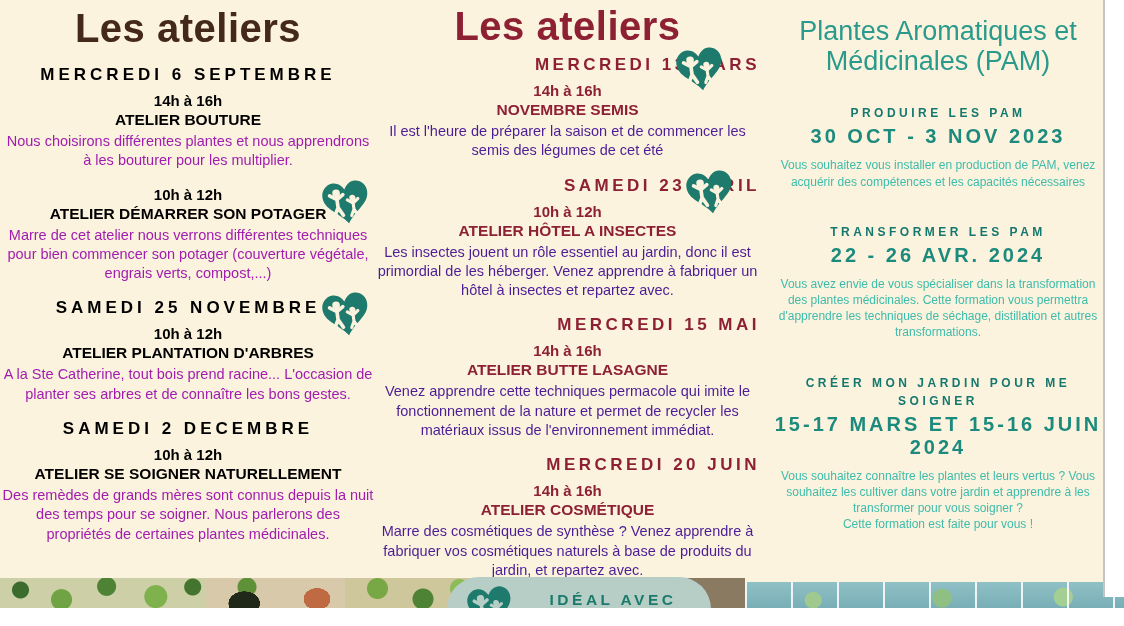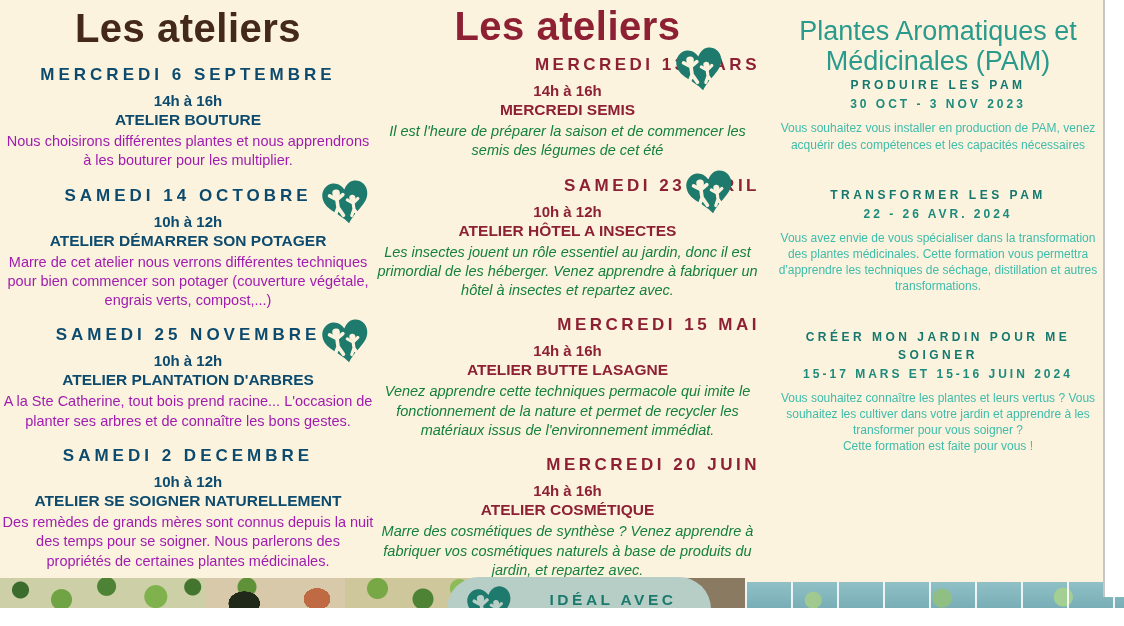--- a/index.html
+++ b/index.html
@@ -18,29 +18,29 @@
   .big-title { font-size: 40px; font-weight: 700; letter-spacing: .5px; margin-bottom: 14px; }
   .col-left  .big-title { color:#44291a; }
   .col-mid   .big-title { color:#8e2033; margin-bottom: 6px; }
 
   .entry { position: relative; margin-bottom: 15px; }
   .date  { font-size: 17px; font-weight: 700; letter-spacing: 4px; margin-bottom: 7px; }
   .time  { font-size: 15px; font-weight: 700; margin-bottom: 2px; }
   .wname { font-size: 15.5px; font-weight: 700; margin-bottom: 3px; }
   .desc  { font-size: 14.5px; line-height: 1.33; }
 
-  .col-left .date, .col-left .time, .col-left .wname { color:#0c4a6e; }
+  .col-left .date, .col-left .time, .col-left .wname { color:#000000; }
   .col-left .desc { color:#a21caf; }
   .col-mid .date { letter-spacing: 3.5px; text-align: right; }
   .col-mid .date, .col-mid .time, .col-mid .wname { color:#8e2033; }
-  .col-mid .desc { color:#15803d;font-style:italic; }
-
-  .title-r { font-size: 27px; font-weight: 400; color:#2a9a8c; line-height: 1.12; }
+  .col-mid .desc { color:#4c1d95; }
+
+  .title-r { font-size: 27px; font-weight: 400; color:#2a9a8c; line-height: 1.12; margin-bottom: 28px; }
   .phead  { font-size: 12px; font-weight: 700; letter-spacing: 3.5px; color:#15786e; line-height: 1.5; margin-bottom: 3px; }
-  .pdates { font-size: 12px;  font-weight: 700; letter-spacing: 3px;  color:#1c8a7c; margin-bottom: 9px; }
+  .pdates { font-size: 20px;  font-weight: 700; letter-spacing: 3px;  color:#1c8a7c; margin-bottom: 9px; }
   .pdesc  { font-size: 12px; color:#3ebcab; line-height: 1.35; margin-bottom: 33px; }
   .pdesc .note { display:block; }
 
   
   .logo { position: absolute; width: 48px; height: 46px; }
   .logo svg { width: 100%; height: 100%; transform: rotate(-8deg); }
   .logo .heart { fill: #1e7a6c; }
   .logo .fig-f { fill: #fbf3de; }
   .logo .fig-s { stroke: #fbf3de; fill: none; stroke-linecap: round; }
   .badge .logo .fig-f { fill: #b6cec5; }
@@ -108,21 +108,20 @@
     <h1 class="big-title">Les ateliers</h1>
 
     <article class="entry">
       <h2 class="date">MERCREDI 6 SEPTEMBRE</h2>
       <div class="time">14h à 16h</div>
       <div class="wname">ATELIER BOUTURE</div>
       <p class="desc">Nous choisirons différentes plantes et nous apprendrons à les bouturer pour les multiplier.</p>
     </article>
 
     <article class="entry">
-      <h2 class="date">SAMEDI 14 OCTOBRE</h2>
       <div class="time">10h à 12h</div>
       <div class="wname">ATELIER DÉMARRER SON POTAGER</div>
       <p class="desc">Marre de cet atelier nous verrons différentes techniques pour bien commencer son potager (couverture végétale, engrais verts, compost,...)</p>
       <span class="logo logo-l1">
         <svg viewBox="0 0 34 32">
             <path class="heart" d="M24.8,1C21.4,1,18.6,3.6,17.2,6.4C15.9,3.6,13,1,9.6,1C4.9,1,1,4.9,1,9.6c0,9.2,9.6,11.7,16.2,20.9c6.2-9.2,15.8-11.9,15.8-20.9C33,4.9,29.5,1,24.8,1z"></path>
             <circle class="fig-f" cx="11" cy="8.2" r="2.7"></circle>
             <path class="fig-s" stroke-width="2.6" d="M11,11.2L11,18.5M11,12.8L6.2,9.4M11,12.8L15.6,9.8M11,18.5L7.8,24.3M11,18.5L14,24.3"></path>
             <circle class="fig-f" cx="22" cy="13" r="2.2"></circle>
             <path class="fig-s" stroke-width="2.2" d="M22,15.6L22,21M22,16.8L18.2,14M22,16.8L25.8,14M22,21L19.8,25.4M22,21L24.2,25.4"></path>
@@ -153,21 +152,21 @@
       <p class="desc">Des remèdes de grands mères sont connus depuis la nuit des temps pour se soigner. Nous parlerons des propriétés de certaines plantes médicinales.</p>
     </article>
   </section>
 
   <section class="col col-mid">
     <h1 class="big-title">Les ateliers</h1>
 
     <article class="entry">
       <h2 class="date">MERCREDI 13 MARS</h2>
       <div class="time">14h à 16h</div>
-      <div class="wname">MERCREDI SEMIS</div>
+      <div class="wname">NOVEMBRE SEMIS</div>
       <p class="desc">Il est l'heure de préparer la saison et de commencer les semis des légumes de cet été</p>
       <span class="logo logo-m1">
         <svg viewBox="0 0 34 32">
             <path class="heart" d="M24.8,1C21.4,1,18.6,3.6,17.2,6.4C15.9,3.6,13,1,9.6,1C4.9,1,1,4.9,1,9.6c0,9.2,9.6,11.7,16.2,20.9c6.2-9.2,15.8-11.9,15.8-20.9C33,4.9,29.5,1,24.8,1z"></path>
             <circle class="fig-f" cx="11" cy="8.2" r="2.7"></circle>
             <path class="fig-s" stroke-width="2.6" d="M11,11.2L11,18.5M11,12.8L6.2,9.4M11,12.8L15.6,9.8M11,18.5L7.8,24.3M11,18.5L14,24.3"></path>
             <circle class="fig-f" cx="22" cy="13" r="2.2"></circle>
             <path class="fig-s" stroke-width="2.2" d="M22,15.6L22,21M22,16.8L18.2,14M22,16.8L25.8,14M22,21L19.8,25.4M22,21L24.2,25.4"></path>
           </svg>
       </span>

